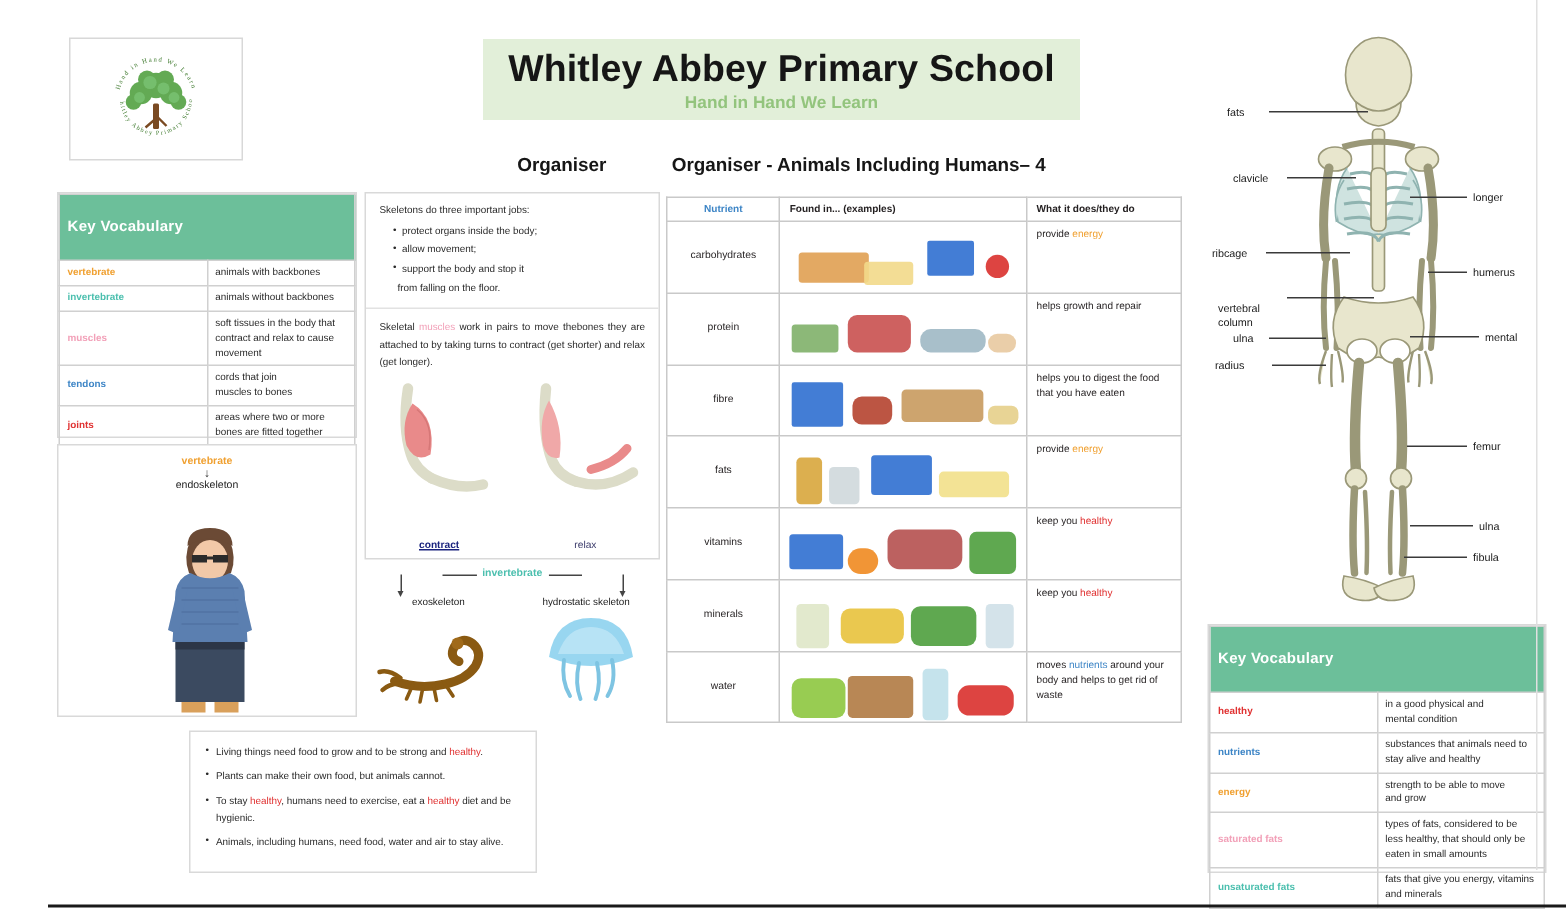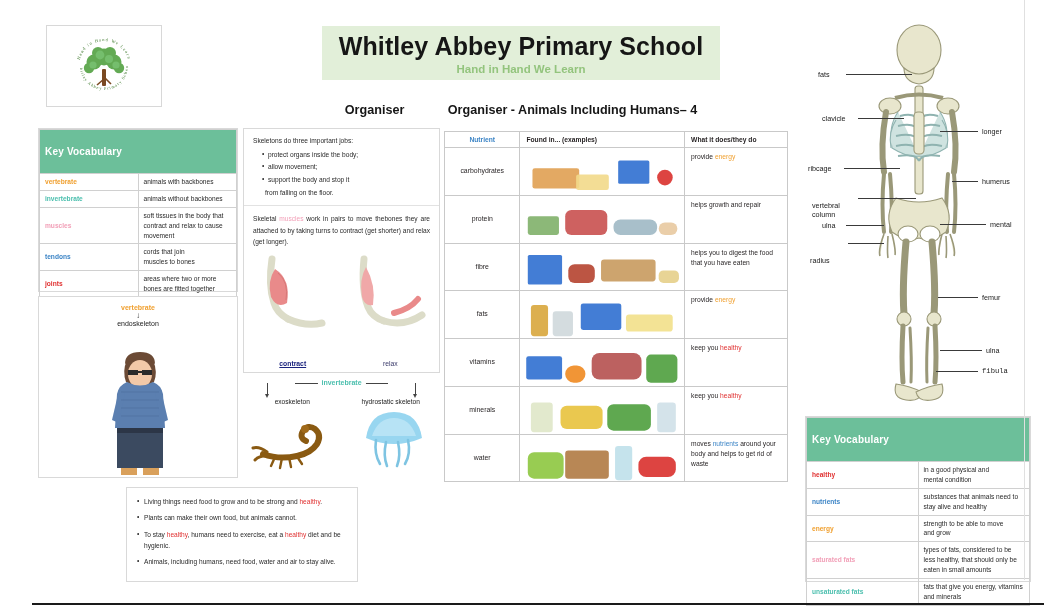--- a/index.html
+++ b/index.html
@@ -439,33 +439,33 @@
         <div class="skel-label" style="left: 18px; top: 58px;">fats</div>
         <div class="lead-line" style="left: 46px; width: 66px; top: 62px;"></div>
         <div class="skel-label" style="left: 22px; top: 102px;">clavicle</div>
         <div class="lead-line" style="left: 58px; width: 46px; top: 106px;"></div>
         <div class="skel-label" style="left: 8px; top: 152px;">ribcage</div>
         <div class="lead-line" style="left: 44px; width: 56px; top: 156px;"></div>
         <div class="skel-label" style="left: 12px; top: 161px; margin-top: 28px;">vertebral<br>column</div>
         <div class="lead-line" style="left: 58px; width: 58px; top: 186px;"></div>
         <div class="skel-label" style="left: 22px; top: 209px;">ulna</div>
         <div class="lead-line" style="left: 46px; width: 38px; top: 213px;"></div>
-        <div class="skel-label" style="left: 10px; top: 244px;">radius</div>
+        <div class="skel-label" style="left: 10px; top: 227px;">radius</div>
         <div class="lead-line" style="left: 48px; width: 36px; top: 231px;"></div>
         <div class="skel-label" style="left: 182px; top: 115px;">longer</div>
         <div class="lead-line" style="left: 140px; width: 38px; top: 119px;"></div>
         <div class="skel-label" style="left: 182px; top: 165px;">humerus</div>
         <div class="lead-line" style="left: 152px; width: 26px; top: 169px;"></div>
         <div class="skel-label" style="left: 190px; top: 208px;">mental</div>
         <div class="lead-line" style="left: 140px; width: 46px; top: 212px;"></div>
         <div class="skel-label" style="left: 182px; top: 281px;">femur</div>
         <div class="lead-line" style="left: 138px; width: 40px; top: 285px;"></div>
         <div class="skel-label" style="left: 186px; top: 334px;">ulna</div>
         <div class="lead-line" style="left: 140px; width: 42px; top: 338px;"></div>
-        <div class="skel-label" style="left: 182px; top: 355px; font-family: Liberation Mono, monospace;">fibula</div>
+        <div class="skel-label" style="left: 182px; top: 355px;">fibula</div>
         <div class="lead-line" style="left: 136px; width: 42px; top: 359px;"></div>
       </div>
   </div>
 
   <div class="card" style="left:805px;top:416px;width:226px;height:166px;">
     <table class="kv">
       <tbody>
           <tr>
             <td class="kv-head" colspan="2">Key Vocabulary</td>
           </tr>

